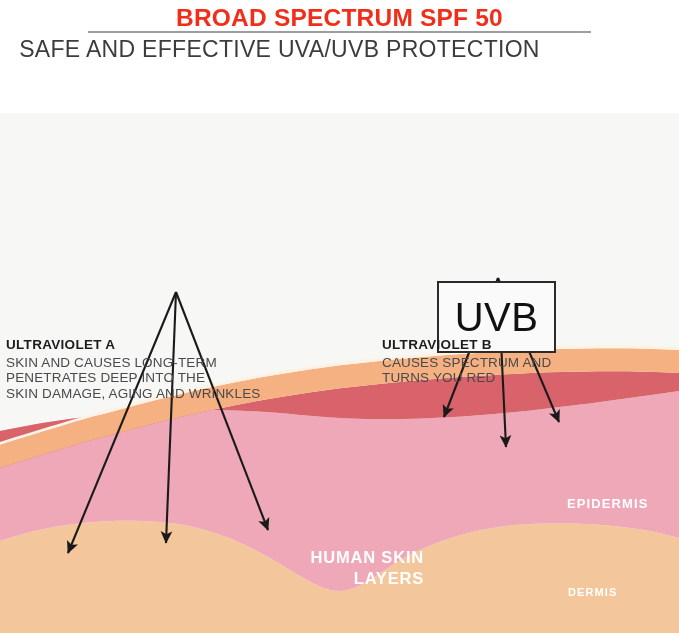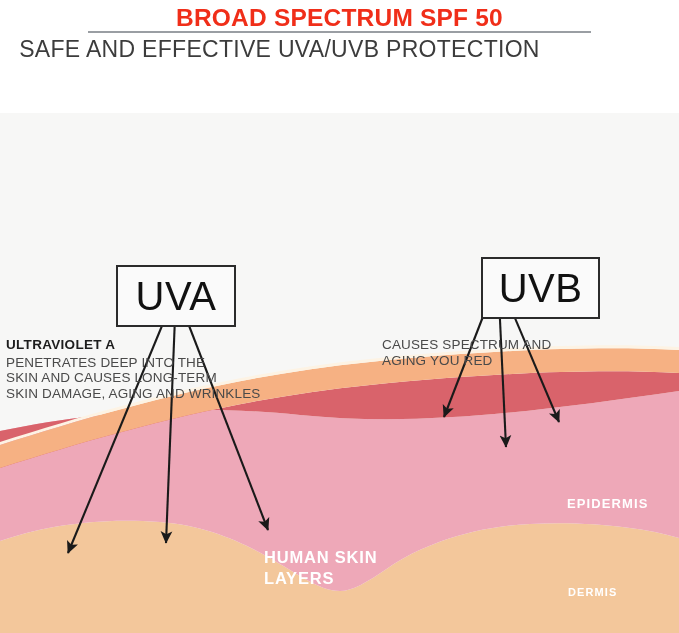--- a/index.html
+++ b/index.html
@@ -115,38 +115,38 @@
     letter-spacing: 0.3px;
     margin-bottom: 2px;
   }
   .uv-caption .line { display: block; white-space: nowrap; }
 
   
   #uva-box { left: 116px; top: 152px; width: 120px; height: 62px; }
   #uva-caption { left: 6px; top: 224px; width: 340px; }
 
   
-  #uvb-box { left: 437px; top: 144px; width: 119px; height: 62px; margin-left: 44px; }
+  #uvb-box { left: 437px; top: 168px; width: 119px; height: 72px; }
   #uvb-caption { left: 382px; top: 224px; width: 230px; }
 
   
   .layer-label {
     position: absolute;
     color: #ffffff;
     font-family: "Liberation Sans", sans-serif;
     font-weight: bold;
     letter-spacing: 1.1px;
     white-space: nowrap;
   }
   #epidermis-label { left: 567px; top: 383px; font-size: 13px; }
   #dermis-label    { left: 568px; top: 473px; font-size: 11px; }
   #human-skin-label {
     left: 264px; top: 434px;
     width: 160px;
-    text-align: left;
+    text-align: right;
     font-size: 16.5px;
     line-height: 21px;
     letter-spacing: 0.8px;
   }
   #human-skin-label .line { display: block; }
 </style>
 </head>
 <body>
 
 <div id="infographic">
@@ -207,32 +207,30 @@
 
     <div class="layer-label" id="epidermis-label">EPIDERMIS</div>
 
     <div class="layer-label" id="dermis-label">DERMIS</div>
 
     <div class="layer-label" id="human-skin-label">
       <span class="line">HUMAN SKIN</span>
       <span class="line">LAYERS</span>
     </div>
 
-    <div class="uv-box" id="uva-box">
-      <span class="uv-box-label">UVA</span>
-    </div>
     <div class="uv-caption" id="uva-caption">
       <span class="strong">ULTRAVIOLET A</span>
+      <span class="line">SKIN AND CAUSES LONG-TERM</span>
       <span class="line">PENETRATES DEEP INTO THE</span>
-      <span class="line">SKIN AND CAUSES LONG-TERM</span>
       <span class="line">SKIN DAMAGE, AGING AND WRINKLES</span>
     </div>
 
     <div class="uv-box" id="uvb-box">
       <span class="uv-box-label">UVB</span>
     </div>
     <div class="uv-caption" id="uvb-caption">
+      <span class="strong">ULTRAVIOLET B</span>
       <span class="line">CAUSES SPECTRUM AND</span>
-      <span class="line">AGING YOU RED</span>
+      <span class="line">TURNS YOU RED</span>
     </div>
 
   </div>
 </div>
 
 </body></html>

